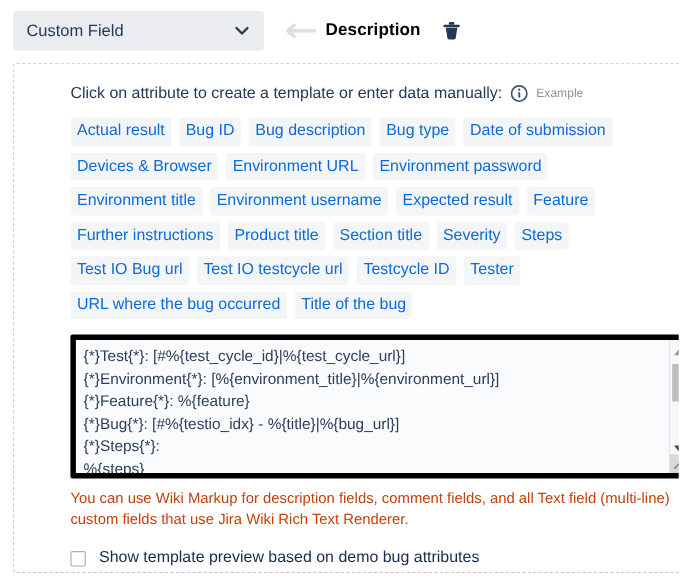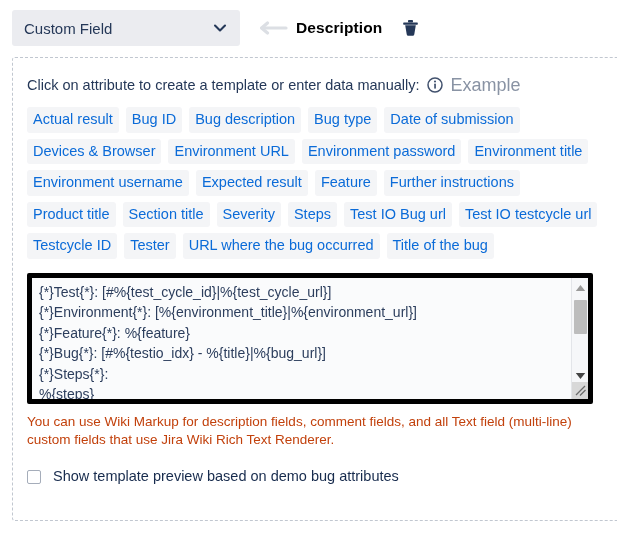--- a/index.html
+++ b/index.html
@@ -58,38 +58,39 @@
   }
 
   
   .panel {
     position: absolute;
     left: 12px; top: 57px;
     width: 611px; height: 464px;
     border: 1px dashed #c1c7d0;
     border-radius: 3px;
     background: #fff;
+    padding-left: 37px;
   }
 
   .panel-inner { padding: 16px 14px 0 14px; }
 
   .hint-row {
     display: flex; align-items: center;
     font-size: 14.5px; color: #253858;
     height: 22px;
     white-space: nowrap;
   }
   .hint-text { color: #253858; }
   .info-ico {
     margin-left: 7px; margin-right: 8px;
     width: 16px; height: 16px;
     display: inline-flex; align-items: center; justify-content: center;
   }
   .example-link {
-    color: #8993a4; font-size: 18px; cursor: pointer;
+    color: #8993a4; font-size: 11px; cursor: pointer;
   }
 
   
   .tags {
     margin-top: 11px;
     display: flex; flex-wrap: wrap;
     gap: 6px 7px;
     max-width: 574px;
   }
   .tag {

